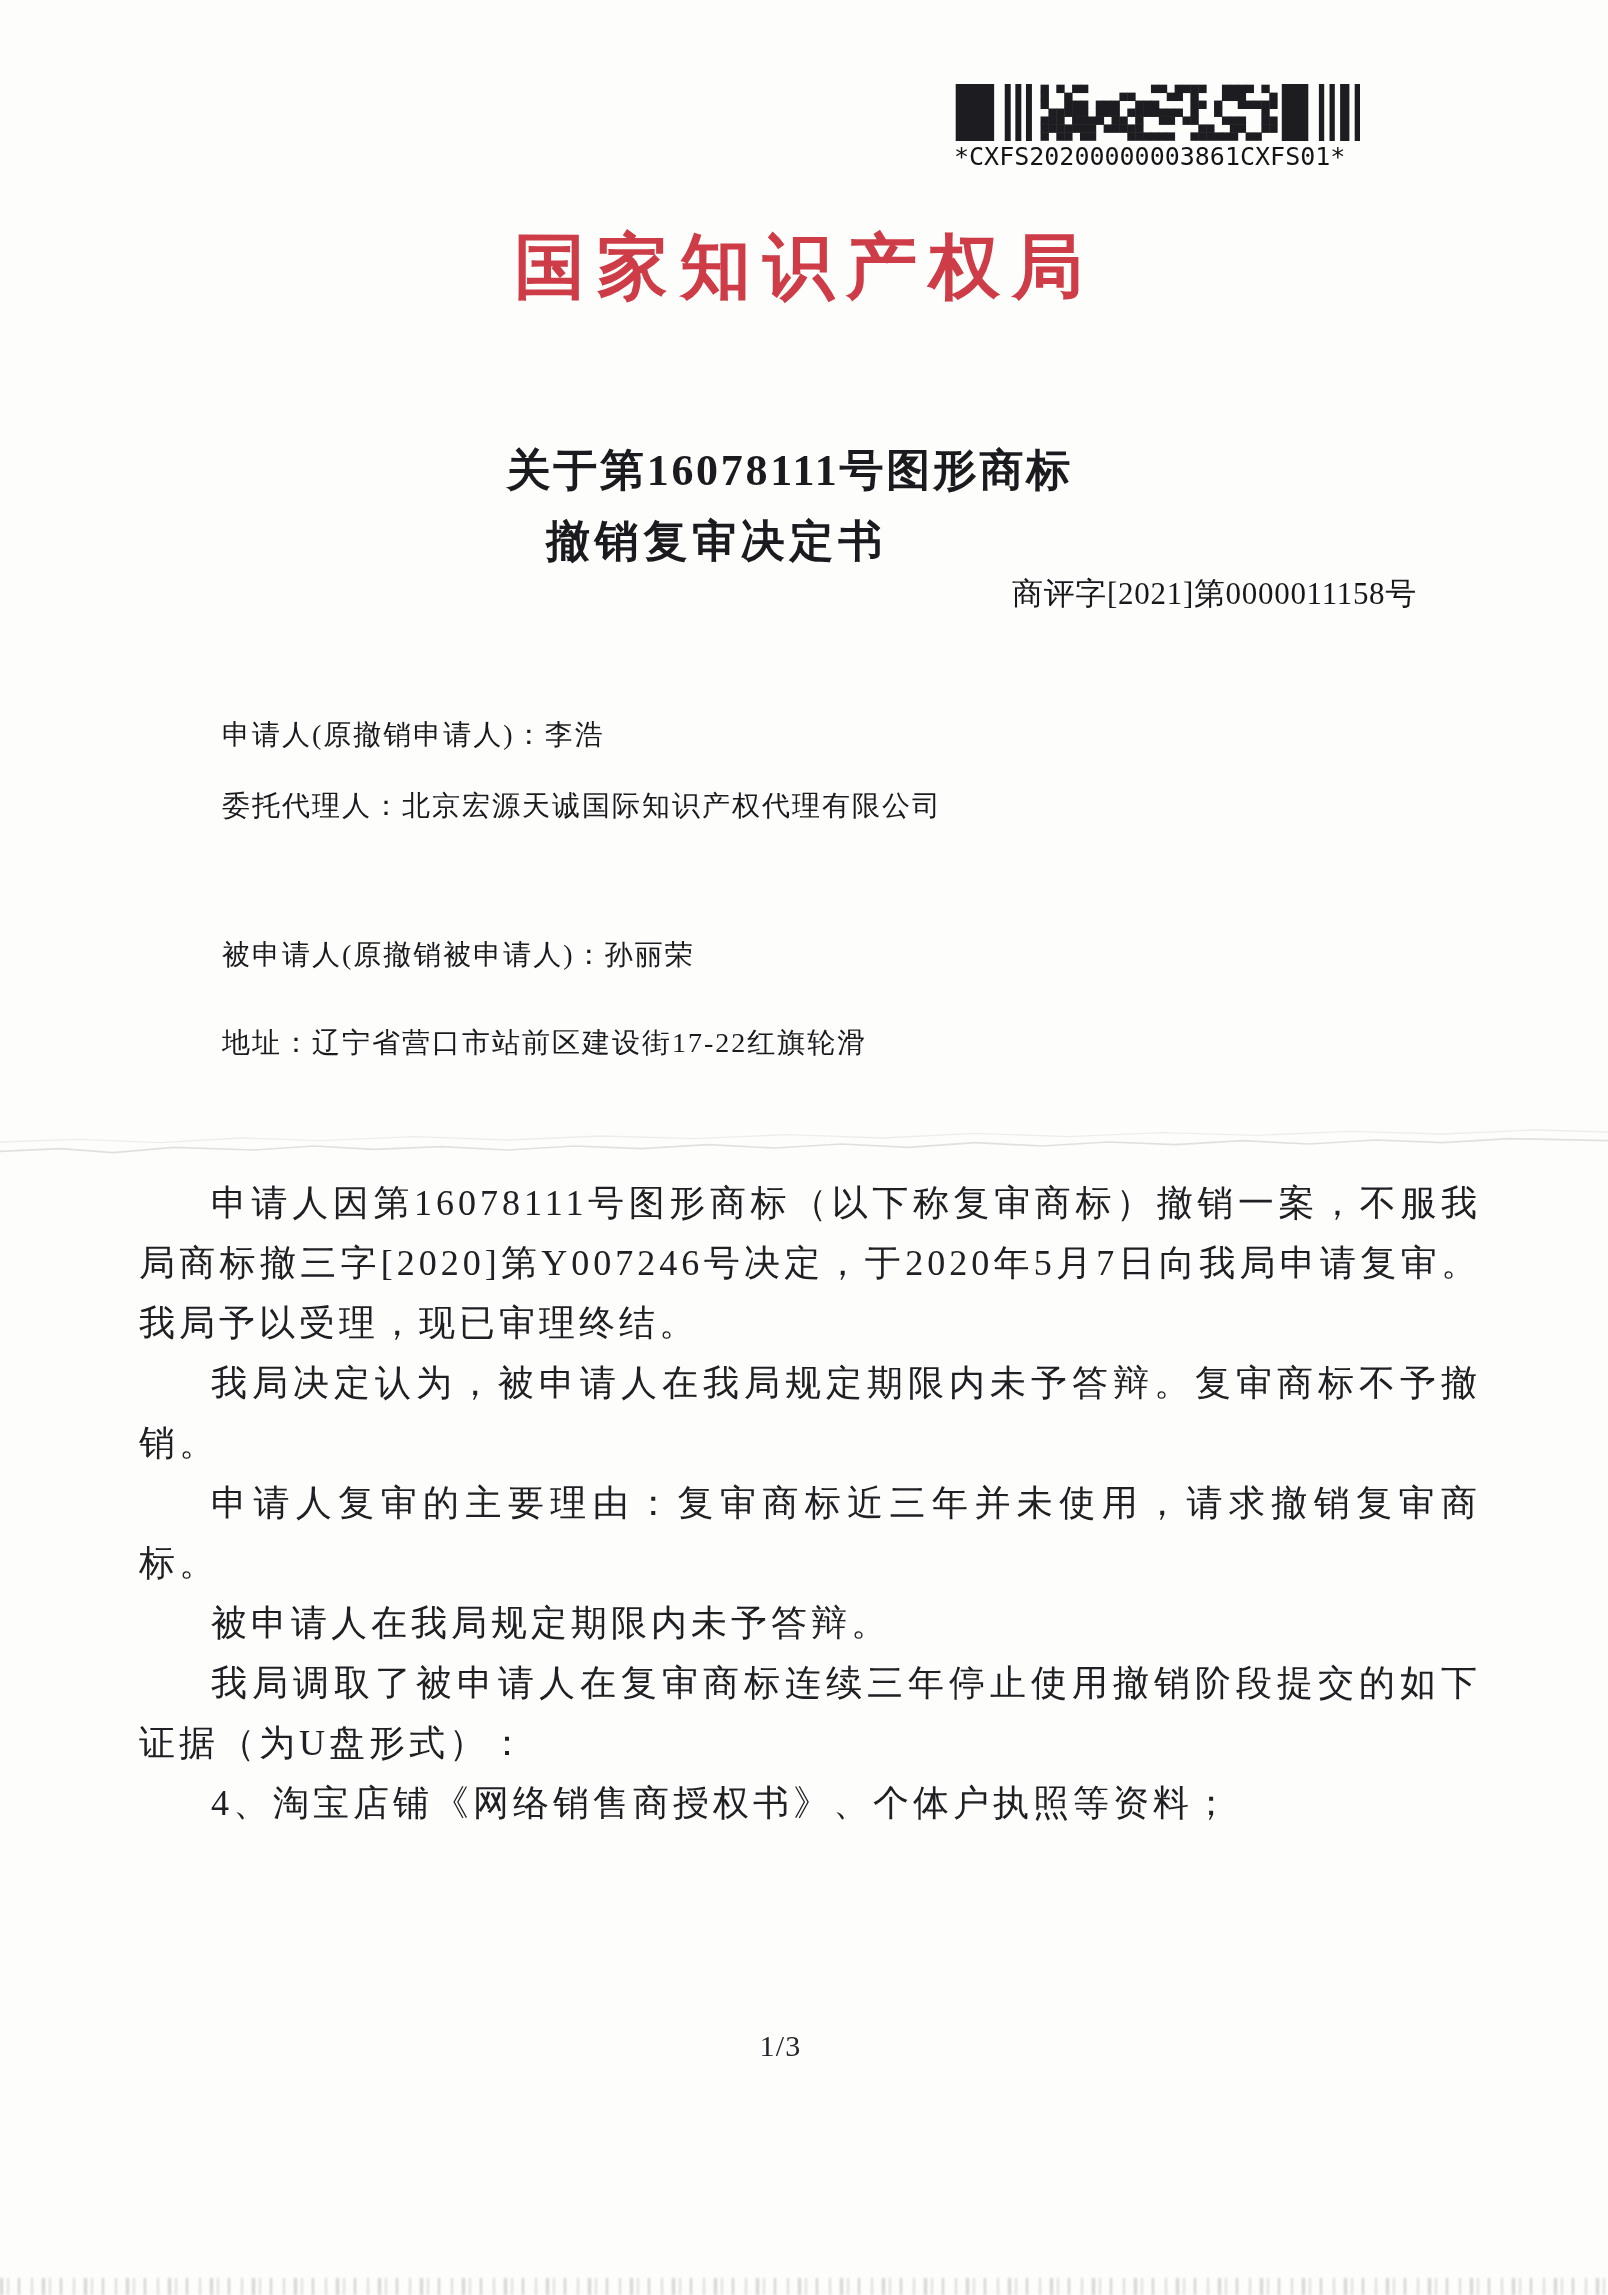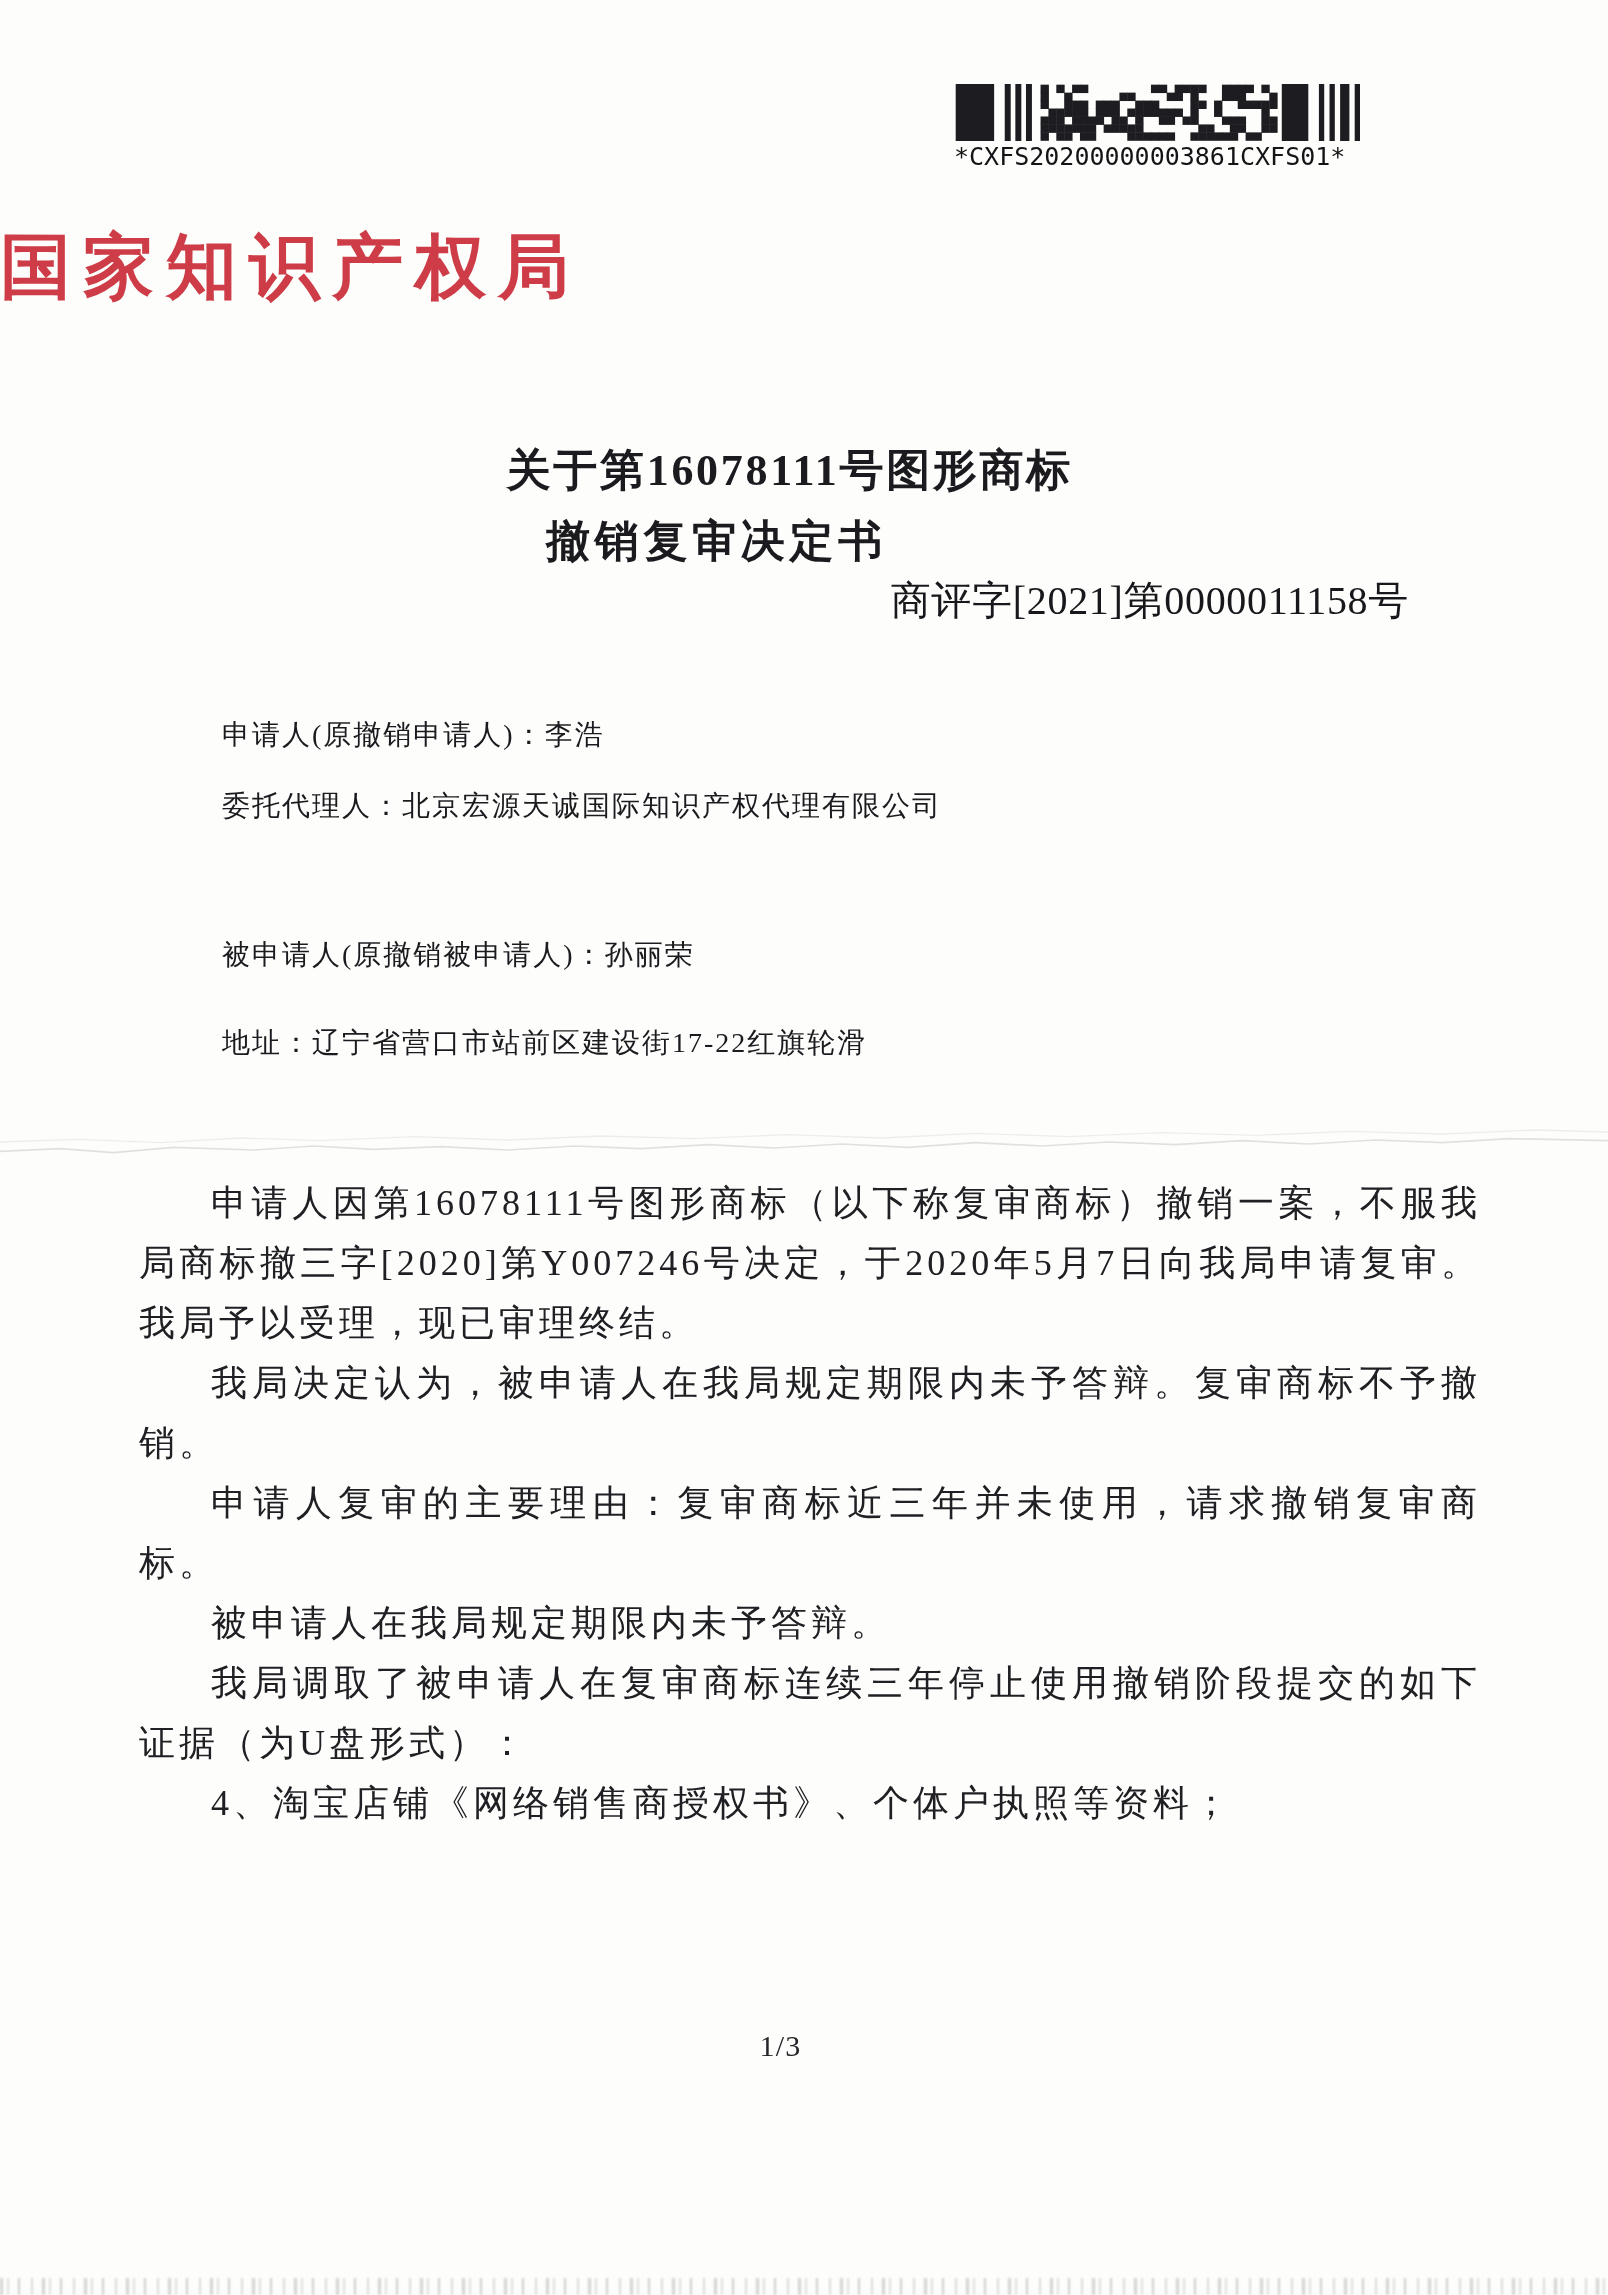--- a/index.html
+++ b/index.html
@@ -16,40 +16,40 @@
   .barcode-wrap{position:absolute;left:954px;top:84px;width:414px;text-align:left;}
   .barcode-svg{display:block;width:413px;height:57px;}
   .barcode-text{
     display:block;margin-top:1.3px;
     font-family:"DejaVu Sans Mono","Liberation Mono",monospace;
     font-size:25px;letter-spacing:0px;color:#141416;white-space:nowrap;
   }
   
   .agency-title{
     position:absolute;left:0;top:220px;width:100%;
-    text-align:left;
+    text-align:center;
     font-size:71px;font-weight:bold;
     letter-spacing:12px;
     color:#ce3d47;
     white-space:nowrap;
   }
   
   .doc-title-1{
     position:absolute;left:0;top:441px;width:100%;text-align:center;
     font-size:44px;font-weight:bold;letter-spacing:2.7px;color:#1b1b1f;
     transform:translateX(-14.7px);white-space:nowrap;
   }
   .doc-title-2{
     position:absolute;left:0;top:512px;width:100%;text-align:center;
     font-size:44px;font-weight:bold;letter-spacing:4.7px;color:#1b1b1f;
     transform:translateX(-88px);white-space:nowrap;
   }
   .ref-number{
-    position:absolute;right:200px;top:573px;
-    font-size:40px;letter-spacing:0.7px;color:#18181c;white-space:nowrap;
+    position:absolute;right:192px;top:573px;
+    font-size:31px;letter-spacing:0.7px;color:#18181c;white-space:nowrap;
   }
   
   .party-line{
     position:absolute;left:222px;
     font-size:28px;letter-spacing:2px;color:#1b1b1f;white-space:nowrap;
   }
   .party-applicant{top:716px;}
   .party-agent{top:787px;}
   .party-respondent{top:936px;font-family:Liberation Serif, serif;}
   .party-address{top:1008px;margin-top:16px;}

